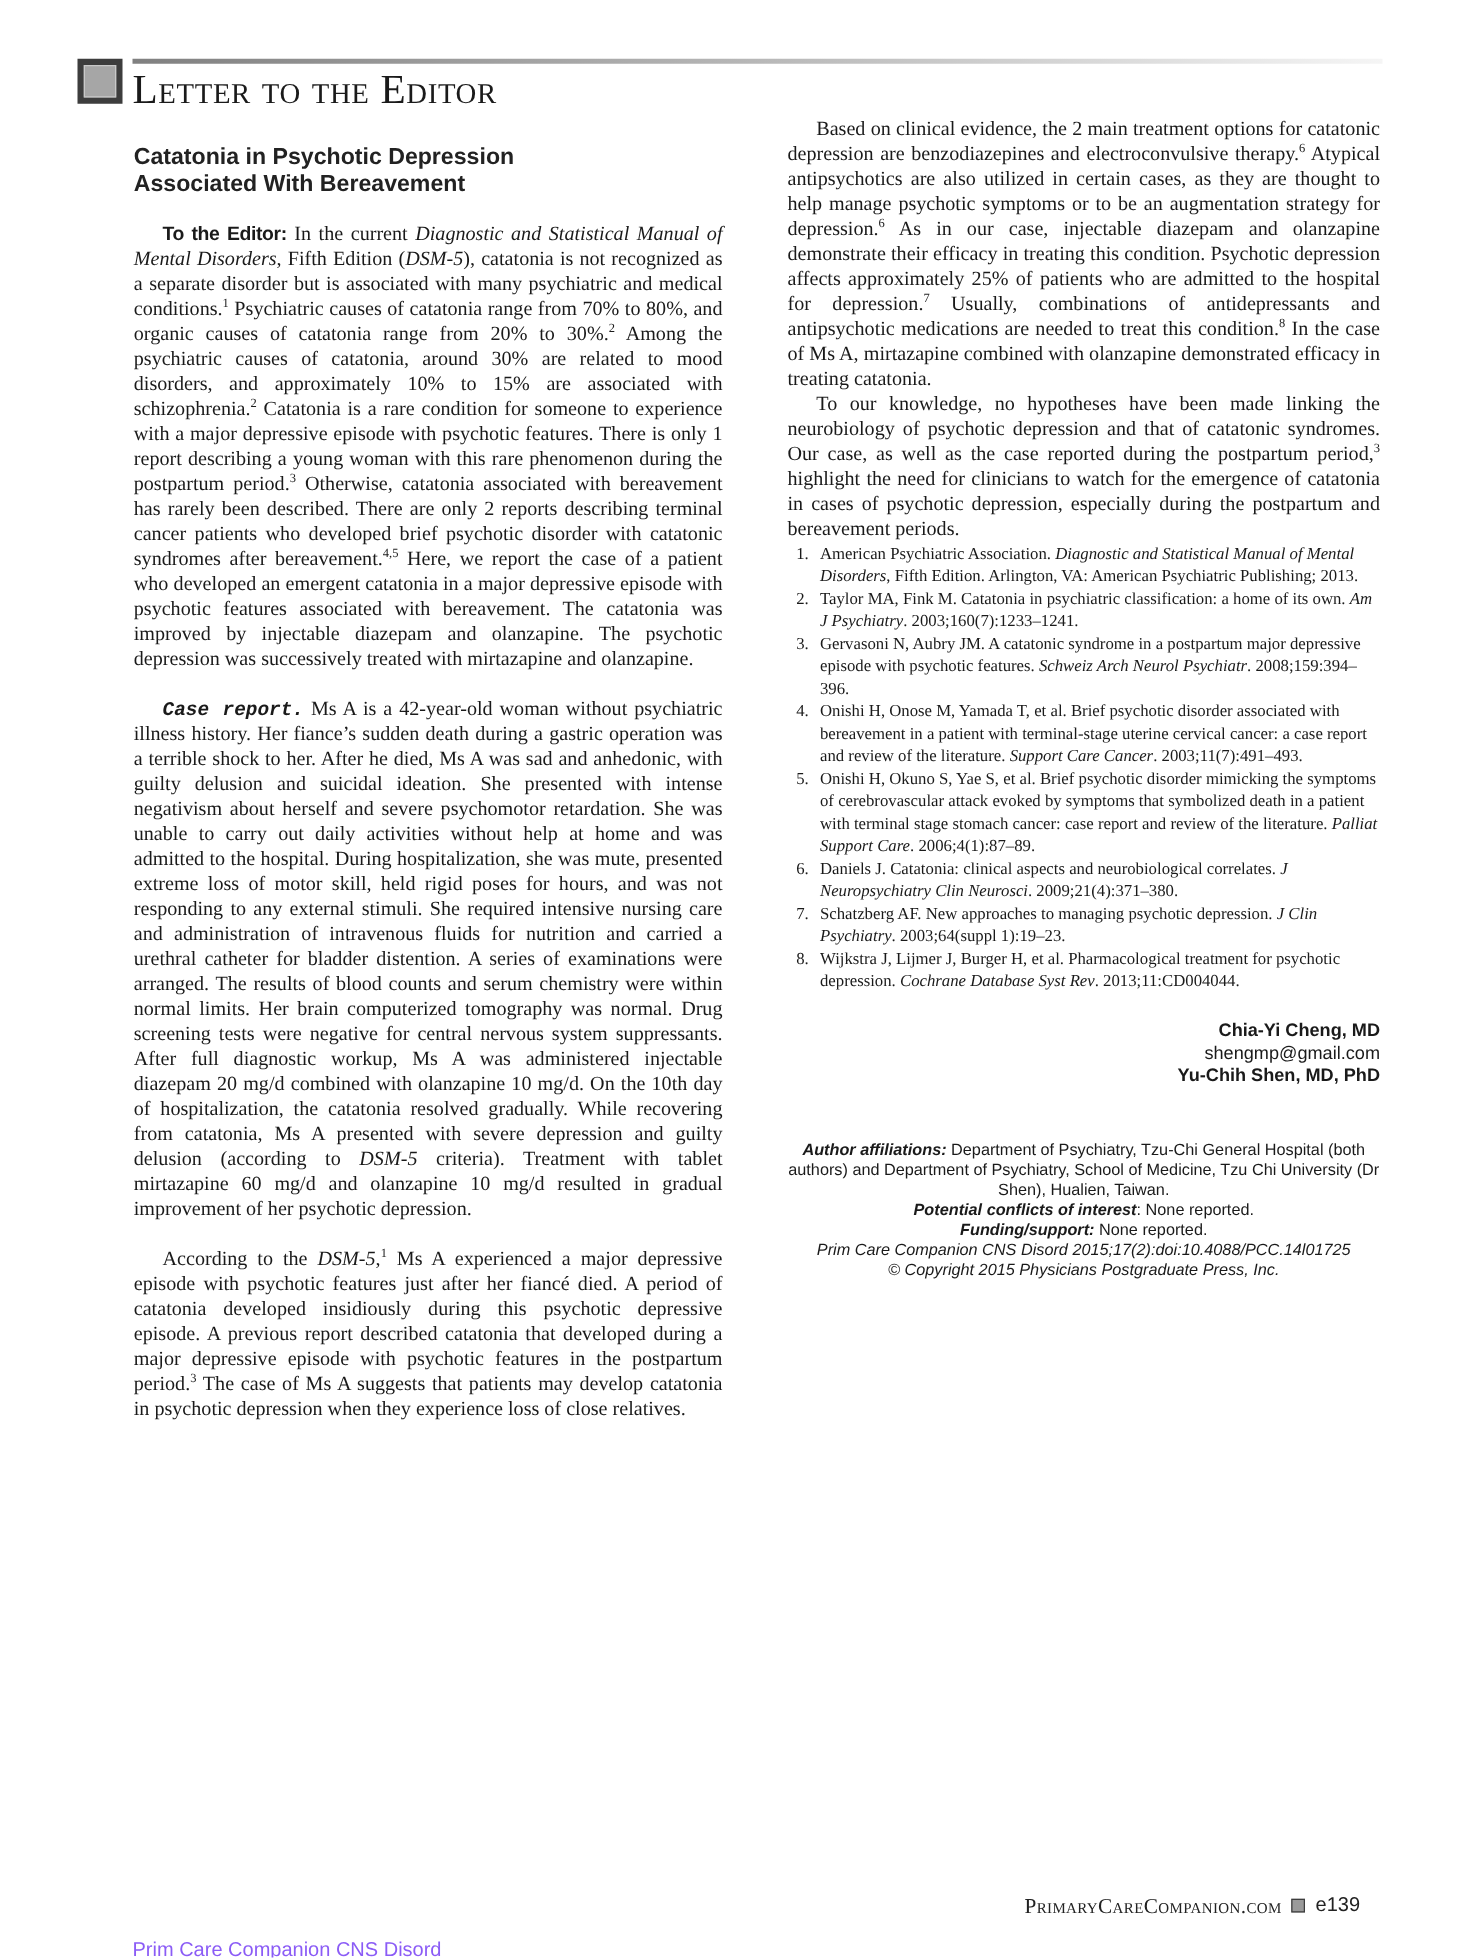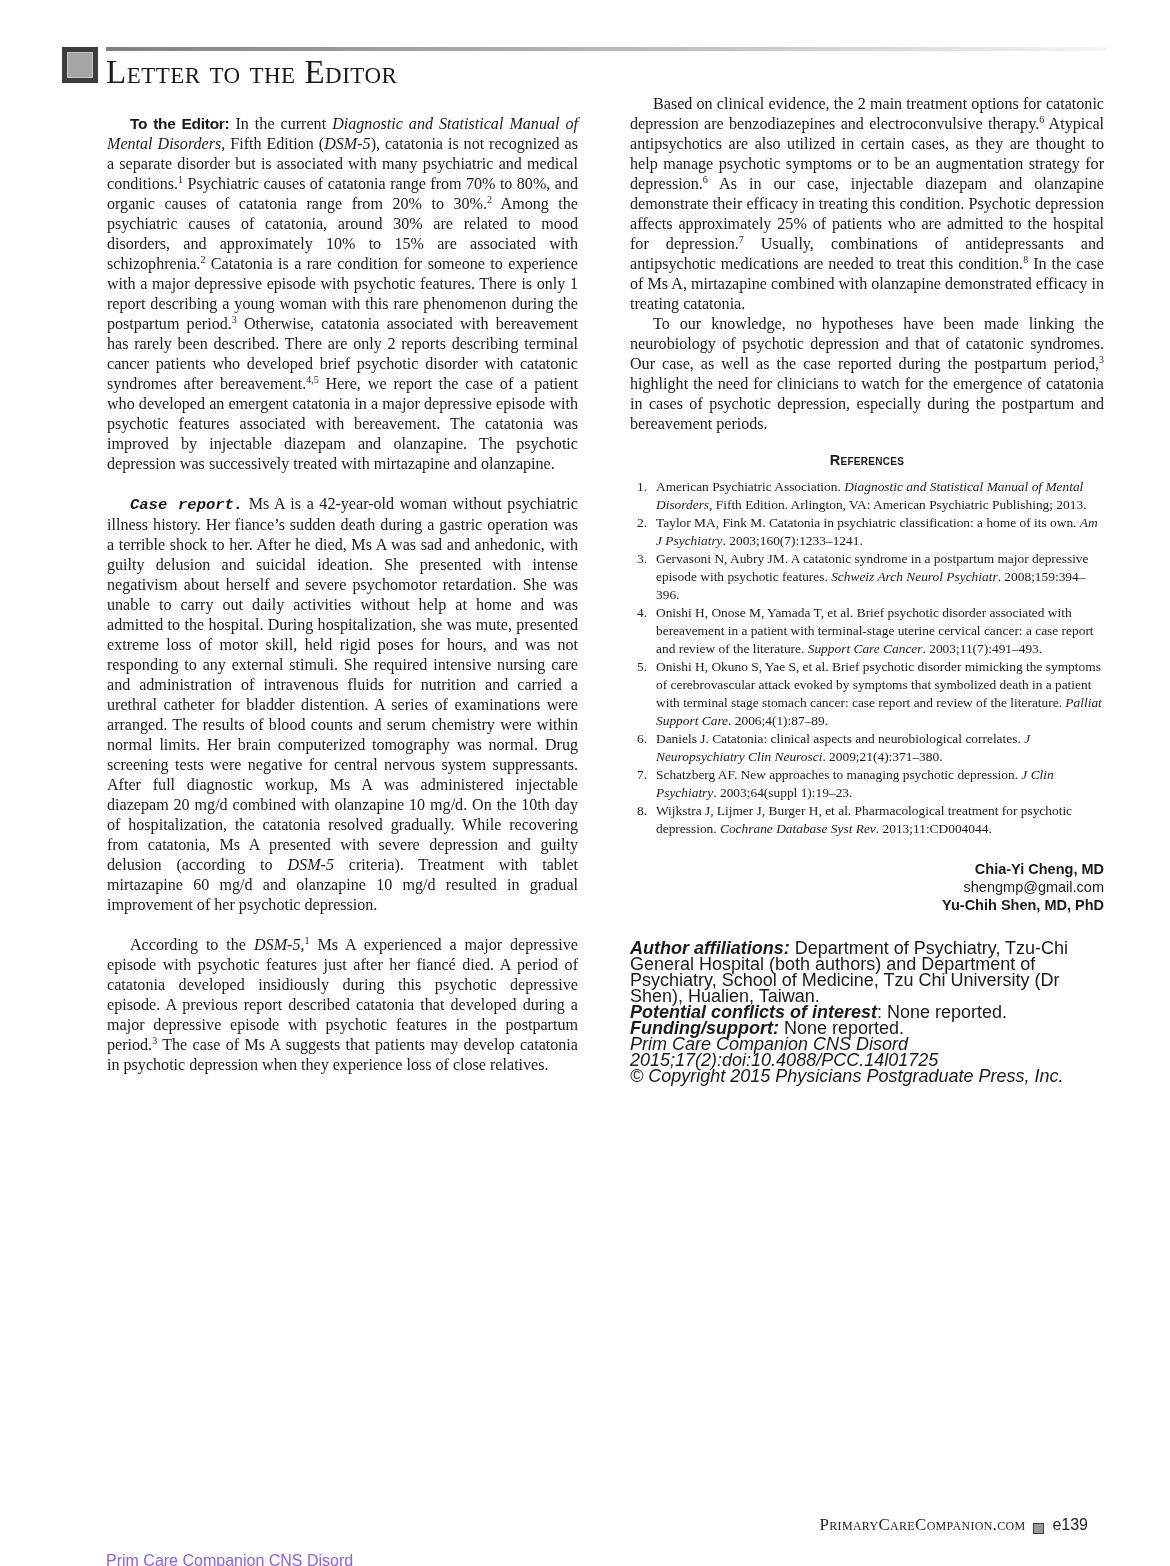--- a/index.html
+++ b/index.html
@@ -30,57 +30,60 @@
     .refs-title { text-align: center; font-family: "Liberation Sans", "DejaVu Sans", sans-serif; font-weight: bold; font-size: 14.5px; font-variant: small-caps; margin: 16px 0 8px 0; letter-spacing: 0.3px; }
     .refs { list-style: none; margin: 0; padding: 0; font-size: 13.4px; line-height: 18px; text-align: left; }
     .refs li { position: relative; padding-left: 26px; }
     .refs li .num { position: absolute; left: 7px; top: 0; }
 
     
     .authors { margin-top: 22px; text-align: right; font-family: "Liberation Sans", "DejaVu Sans", sans-serif; font-size: 14.5px; line-height: 18px; }
     .authors .name { font-weight: bold; }
 
     
-    .affil { margin-top: 26px; font-family: "Liberation Sans", "DejaVu Sans", sans-serif; font-size: 18px; line-height: 16px; text-align: left; }
+    .affil { margin-top: 42px; font-family: "Liberation Sans", "DejaVu Sans", sans-serif; font-size: 13px; line-height: 16px; text-align: center; }
     .affil .lbl { font-weight: bold; font-style: italic; }
     .affil .it { font-style: italic; }
 
     
     .footer-left { position: absolute; left: 106px; top: 1551px; font-size: 16px; line-height: 19px; color: #8b5cf6; }
-    .footer-right { position: absolute; right: 82px; top: 1515px; font-size: 16px; line-height: 19px; display: flex; align-items: flex-end; gap: 8px; color: #222; }
+    .footer-right { position: absolute; right: 82px; top: 1515px; font-size: 16px; line-height: 19px; display: flex; align-items: center; gap: 8px; color: #222; }
     .footer-site { font-variant: small-caps; font-size: 17px; letter-spacing: 0.3px; }
     .footer-square { width: 11px; height: 11px; background: #9a9a9a; border: 1px solid #3d3d3d; box-sizing: border-box; display: inline-block; }
   </style>
 </head>
 <body>
 
 <div class="header-box">
     <div class="inner"></div>
   </div>
 <div class="header-rule"></div>
 <div class="section-title serif">Letter to the Editor</div>
 
 <div class="col col-left serif">
+  <h1 class="article-title sans">
+    <span>Catatonia in Psychotic Depression</span><br>
+    <span>Associated With Bereavement</span>
+  </h1>
 
   <p class="para"><span class="lead-bold">To the Editor:</span><span> In the current </span><i>Diagnostic and Statistical Manual of Mental Disorders</i><span>, Fifth Edition (</span><i>DSM-5</i><span>), catatonia is not recognized as a separate disorder but is associated with many psychiatric and medical conditions.</span><sup>1</sup><span> Psychiatric causes of catatonia range from 70% to 80%, and organic causes of catatonia range from 20% to 30%.</span><sup>2</sup><span> Among the psychiatric causes of catatonia, around 30% are related to mood disorders, and approximately 10% to 15% are associated with schizophrenia.</span><sup>2</sup><span> Catatonia is a rare condition for someone to experience with a major depressive episode with psychotic features. There is only 1 report describing a young woman with this rare phenomenon during the postpartum period.</span><sup>3</sup><span> Otherwise, catatonia associated with bereavement has rarely been described. There are only 2 reports describing terminal cancer patients who developed brief psychotic disorder with catatonic syndromes after bereavement.</span><sup>4,5</sup><span> Here, we report the case of a patient who developed an emergent catatonia in a major depressive episode with psychotic features associated with bereavement. The catatonia was improved by injectable diazepam and olanzapine. The psychotic depression was successively treated with mirtazapine and olanzapine.</span></p>
 
   <p class="para gap"><span class="lead-bold-italic">Case report.</span><span> Ms A is a 42-year-old woman without psychiatric illness history. Her fiance’s sudden death during a gastric operation was a terrible shock to her. After he died, Ms A was sad and anhedonic, with guilty delusion and suicidal ideation. She presented with intense negativism about herself and severe psychomotor retardation. She was unable to carry out daily activities without help at home and was admitted to the hospital. During hospitalization, she was mute, presented extreme loss of motor skill, held rigid poses for hours, and was not responding to any external stimuli. She required intensive nursing care and administration of intravenous fluids for nutrition and carried a urethral catheter for bladder distention. A series of examinations were arranged. The results of blood counts and serum chemistry were within normal limits. Her brain computerized tomography was normal. Drug screening tests were negative for central nervous system suppressants. After full diagnostic workup, Ms A was administered injectable diazepam 20 mg/d combined with olanzapine 10 mg/d. On the 10th day of hospitalization, the catatonia resolved gradually. While recovering from catatonia, Ms A presented with severe depression and guilty delusion (according to </span><i>DSM-5</i><span> criteria). Treatment with tablet mirtazapine 60 mg/d and olanzapine 10 mg/d resulted in gradual improvement of her psychotic depression.</span></p>
 
   <p class="para gap"><span>According to the </span><i>DSM-5</i><span>,</span><sup>1</sup><span> Ms A experienced a major depressive episode with psychotic features just after her fiancé died. A period of catatonia developed insidiously during this psychotic depressive episode. A previous report described catatonia that developed during a major depressive episode with psychotic features in the postpartum period.</span><sup>3</sup><span> The case of Ms A suggests that patients may develop catatonia in psychotic depression when they experience loss of close relatives.</span></p>
 </div>
 
 <div class="col col-right serif">
   <div style="height:0;overflow:visible;"></div>
   <p class="para" style="margin-top:-20px; visibility:hidden; height:0;" aria-hidden="true"></p>
 
   <p class="para"><span>Based on clinical evidence, the 2 main treatment options for catatonic depression are benzodiazepines and electroconvulsive therapy.</span><sup>6</sup><span> Atypical antipsychotics are also utilized in certain cases, as they are thought to help manage psychotic symptoms or to be an augmentation strategy for depression.</span><sup>6</sup><span> As in our case, injectable diazepam and olanzapine demonstrate their efficacy in treating this condition. Psychotic depression affects approximately 25% of patients who are admitted to the hospital for depression.</span><sup>7</sup><span> Usually, combinations of antidepressants and antipsychotic medications are needed to treat this condition.</span><sup>8</sup><span> In the case of Ms A, mirtazapine combined with olanzapine demonstrated efficacy in treating catatonia.</span></p>
 
   <p class="para"><span>To our knowledge, no hypotheses have been made linking the neurobiology of psychotic depression and that of catatonic syndromes. Our case, as well as the case reported during the postpartum period,</span><sup>3</sup><span> highlight the need for clinicians to watch for the emergence of catatonia in cases of psychotic depression, especially during the postpartum and bereavement periods.</span></p>
 
-  <div class="refs-title">References</div>
   <ol class="refs serif">
     <li><span class="num">1.</span><span>American Psychiatric Association. </span><i>Diagnostic and Statistical Manual of Mental Disorders</i><span>, Fifth Edition. Arlington, VA: American Psychiatric Publishing; 2013.</span></li>
     <li><span class="num">2.</span><span>Taylor MA, Fink M. Catatonia in psychiatric classification: a home of its own. </span><i>Am J Psychiatry</i><span>. 2003;160(7):1233–1241.</span></li>
     <li><span class="num">3.</span><span>Gervasoni N, Aubry JM. A catatonic syndrome in a postpartum major depressive episode with psychotic features. </span><i>Schweiz Arch Neurol Psychiatr</i><span>. 2008;159:394–396.</span></li>
     <li><span class="num">4.</span><span>Onishi H, Onose M, Yamada T, et al. Brief psychotic disorder associated with bereavement in a patient with terminal-stage uterine cervical cancer: a case report and review of the literature. </span><i>Support Care Cancer</i><span>. 2003;11(7):491–493.</span></li>
     <li><span class="num">5.</span><span>Onishi H, Okuno S, Yae S, et al. Brief psychotic disorder mimicking the symptoms of cerebrovascular attack evoked by symptoms that symbolized death in a patient with terminal stage stomach cancer: case report and review of the literature. </span><i>Palliat Support Care</i><span>. 2006;4(1):87–89.</span></li>
     <li><span class="num">6.</span><span>Daniels J. Catatonia: clinical aspects and neurobiological correlates. </span><i>J Neuropsychiatry Clin Neurosci</i><span>. 2009;21(4):371–380.</span></li>
     <li><span class="num">7.</span><span>Schatzberg AF. New approaches to managing psychotic depression. </span><i>J Clin Psychiatry</i><span>. 2003;64(suppl 1):19–23.</span></li>
     <li><span class="num">8.</span><span>Wijkstra J, Lijmer J, Burger H, et al. Pharmacological treatment for psychotic depression. </span><i>Cochrane Database Syst Rev</i><span>. 2013;11:CD004044.</span></li>
   </ol>

